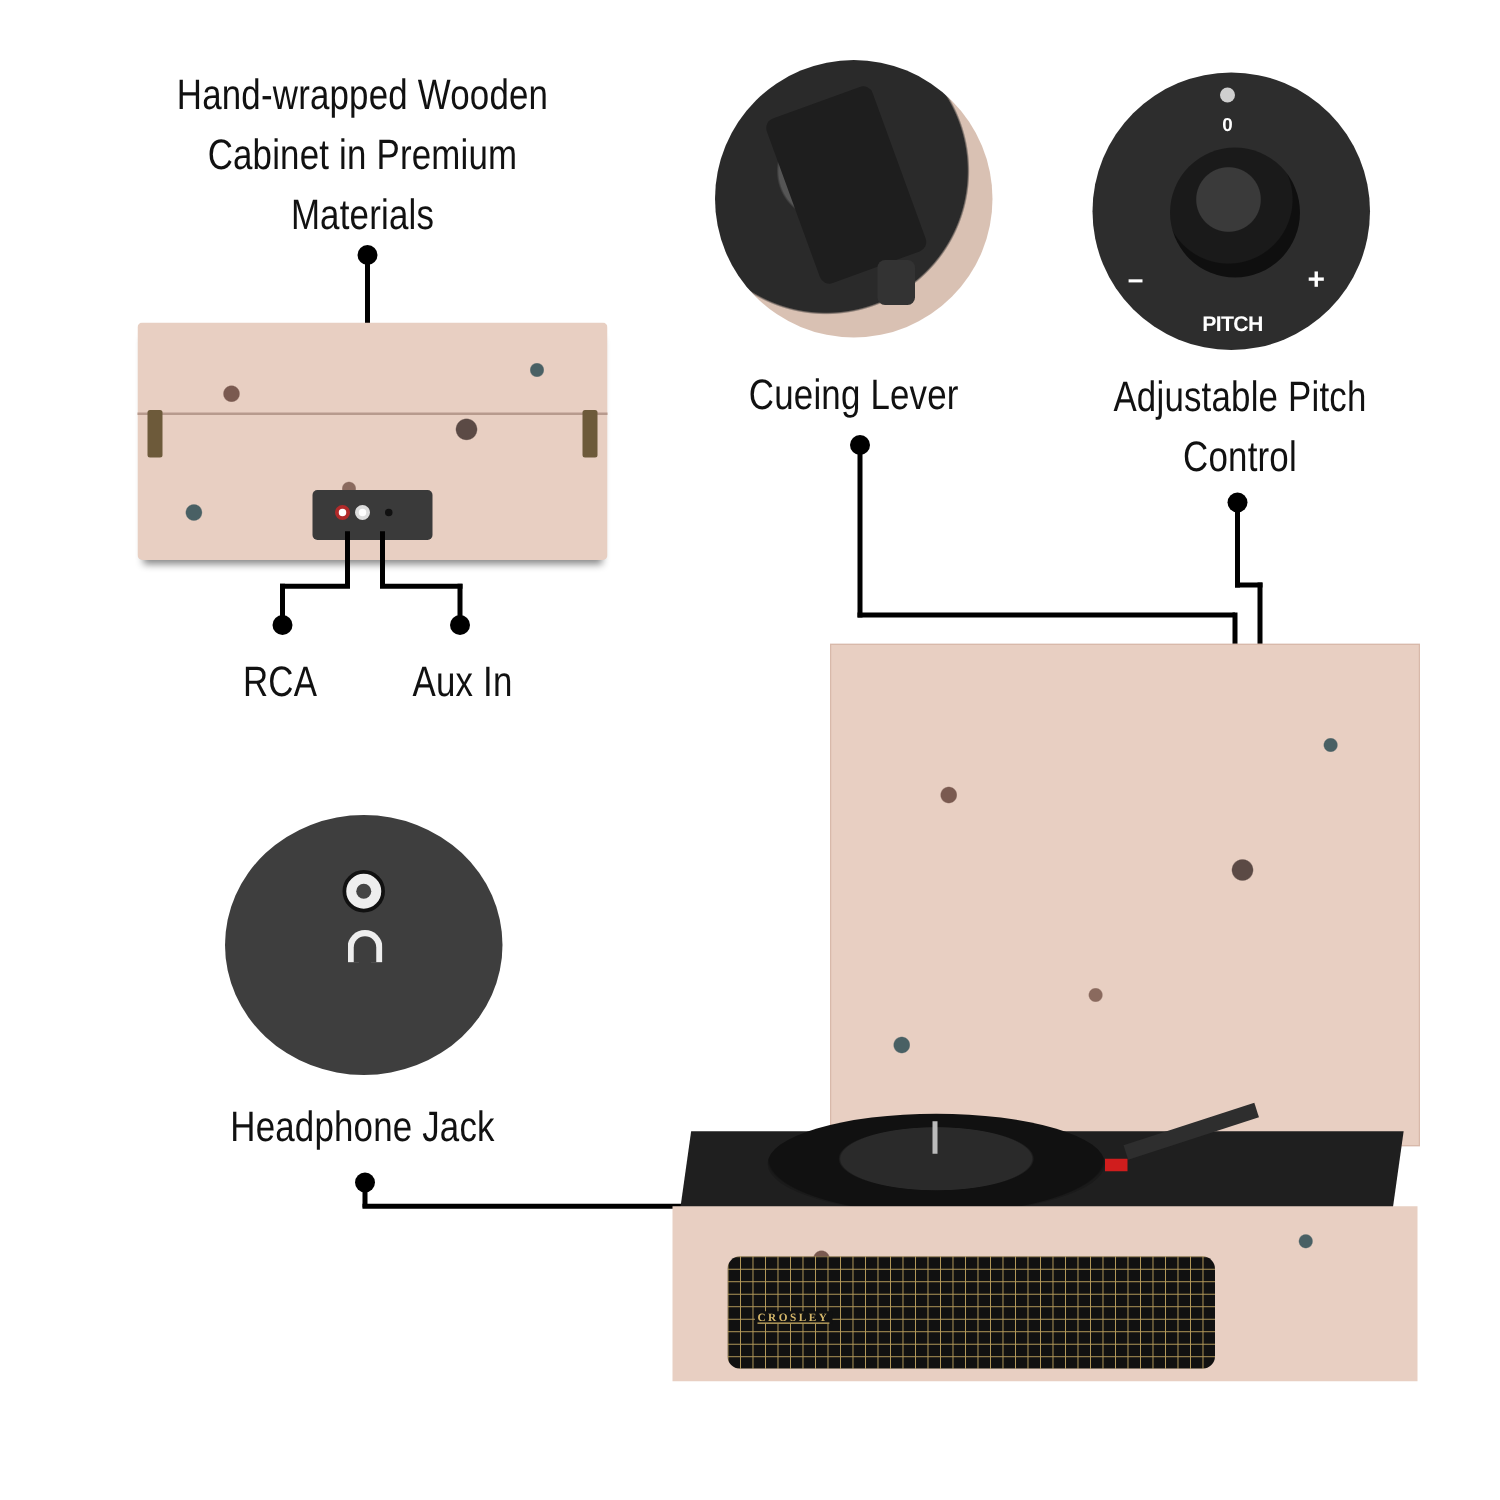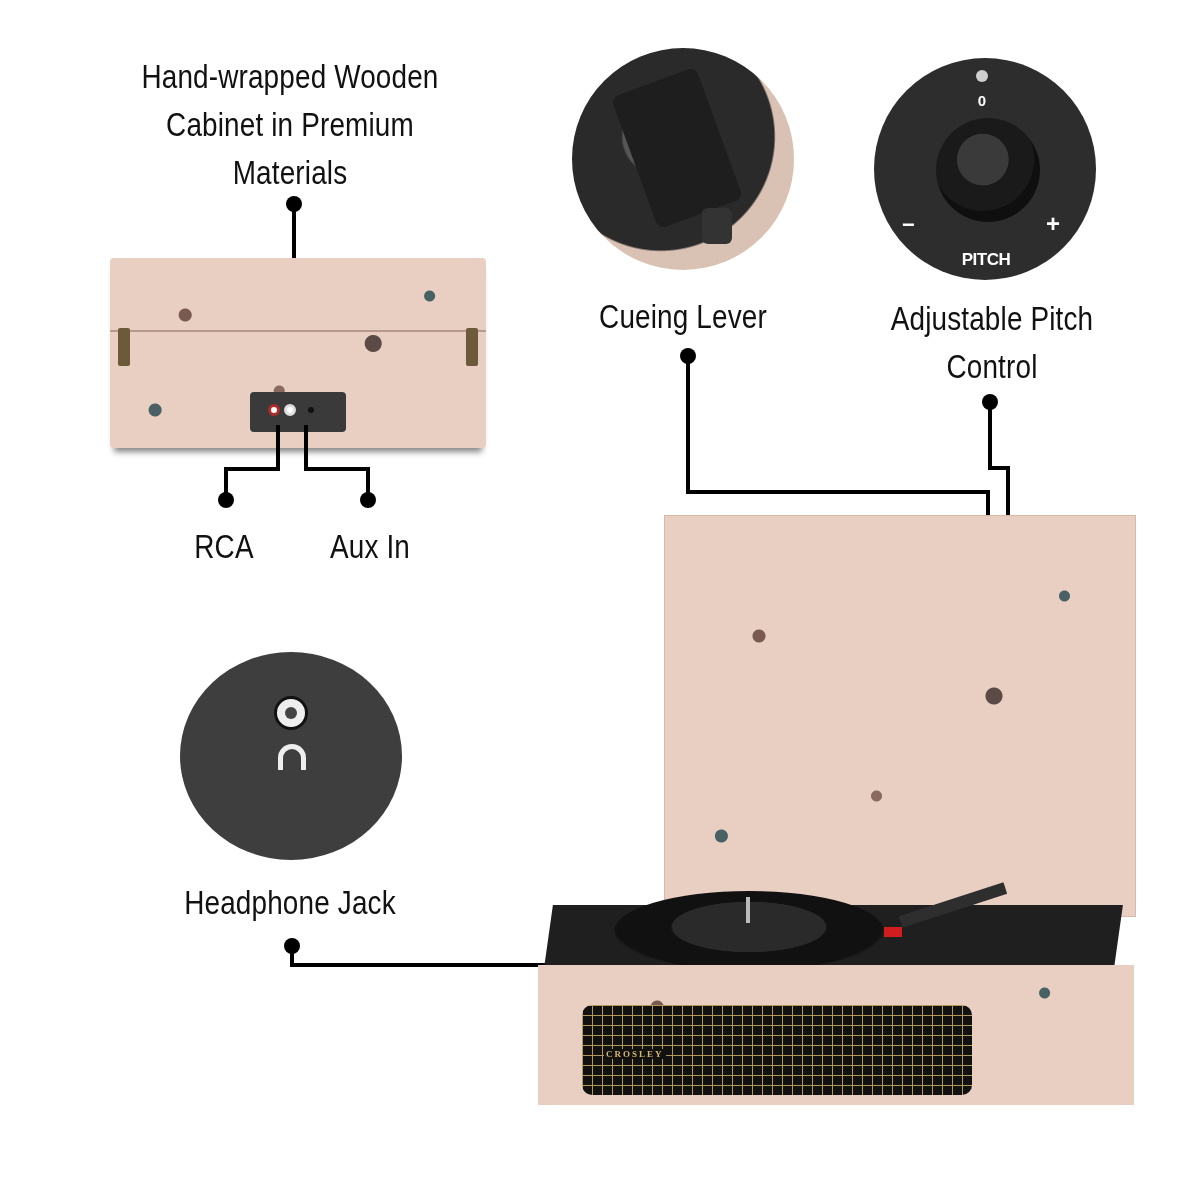--- a/index.html
+++ b/index.html
@@ -89,14 +89,14 @@
 
 <div style="position:absolute;left:538px;top:515px;width:600px;height:600px;">
   <div class="floral" style="position:absolute;left:126px;top:0;width:470px;height:400px;border:1px solid #d8b9aa;"></div>
   <div style="position:absolute;left:10px;top:390px;width:570px;height:70px;background:#1f1f1f;transform:skewX(-8deg);"></div>
   <div style="position:absolute;left:76px;top:376px;width:270px;height:80px;border-radius:50%;background:radial-gradient(ellipse at 50% 45%, #2a2a2a 0 40%, #111 41% 70%, #1a1a1a 71%);"></div>
   <div style="position:absolute;left:208px;top:382px;width:4px;height:26px;background:#bbb;"></div>
   <div style="position:absolute;left:360px;top:384px;width:110px;height:12px;background:#2e2e2e;transform:rotate(-18deg);"></div>
   <div style="position:absolute;left:346px;top:412px;width:18px;height:10px;background:#d01d1d;"></div>
   <div class="floral" style="position:absolute;left:0;top:450px;width:596px;height:140px;"></div>
   <div style="position:absolute;left:44px;top:490px;width:390px;height:90px;border-radius:10px;background-color:#111;background-image:linear-gradient(90deg,#b49a5a 1px,transparent 1px),linear-gradient(#b49a5a 1px,transparent 1px);background-size:10px 10px;"></div>
-  <div style="position:absolute;left:66px;top:534px;color:#d4b66a;font:bold 9px 'Liberation Serif', serif;letter-spacing:2px;background:#111;padding:0 2px;">CROSLEY</div>
+  <div style="position:absolute;left:66px;top:534px;color:#d4b66a;font:bold 9px 'Liberation Serif', serif;letter-spacing:2px;background:#111;padding:0 2px;text-decoration:underline;">CROSLEY</div>
 </div>
 
 </body></html>

